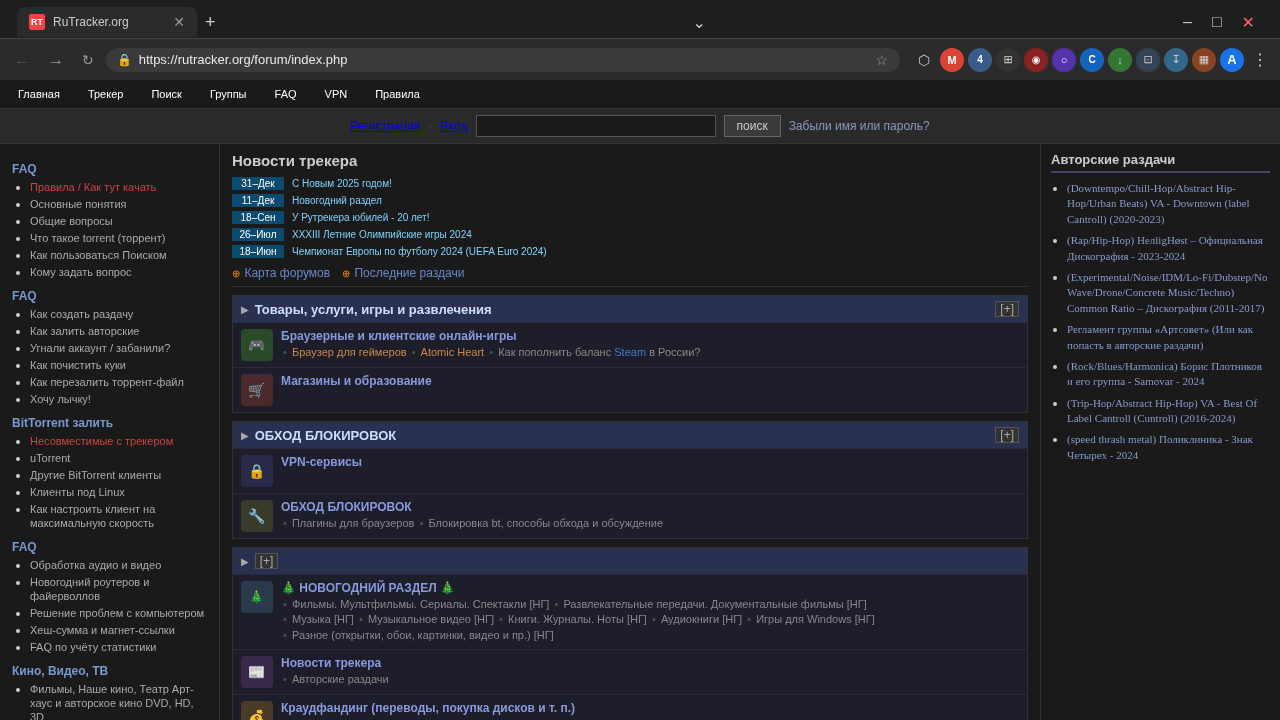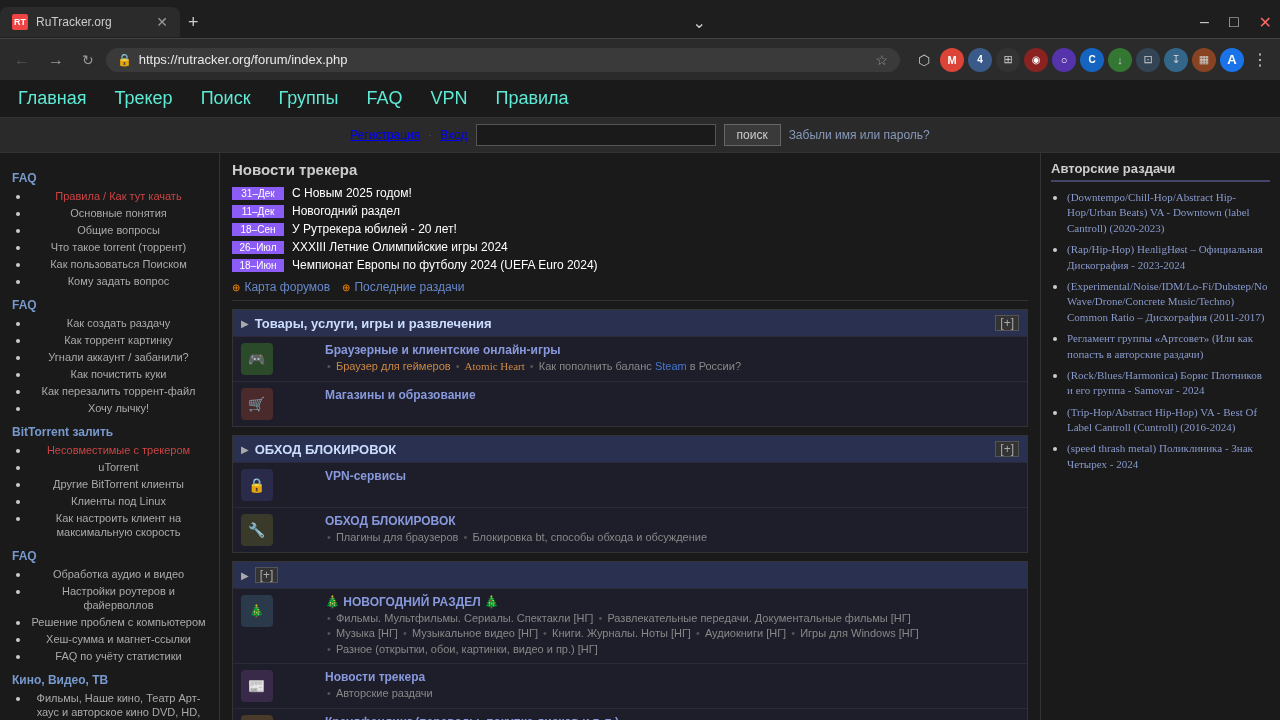--- a/index.html
+++ b/index.html
@@ -1,20 +1,20 @@
 <!DOCTYPE html>
 <html><head>
   <meta charset="utf-8">
   <style>
     * { margin: 0; padding: 0; box-sizing: border-box; }
     body { font-family: Arial, sans-serif; font-size: 12px; background: #1a1a2e; color: #ccc; }
 
     
     .browser-chrome { background: #2b2b2b; }
-    .tab-bar { display: flex; align-items: center; padding: 6px 0 0; background: #1e1e1e; height: 38px; }
+    .tab-bar { display: flex; align-items: center; padding: 6px 17px 0; background: #1e1e1e; height: 38px; }
     .tab { display: flex; align-items: center; background: #2b2b2b; color: #ccc; padding: 0 12px; height: 30px; border-radius: 8px 8px 0 0; font-size: 12px; gap: 8px; min-width: 180px; }
     .tab-favicon { width: 16px; height: 16px; background: #e44; border-radius: 2px; display: flex; align-items: center; justify-content: center; font-size: 10px; color: white; }
     .tab-close { margin-left: auto; cursor: pointer; color: #999; font-size: 14px; }
     .new-tab-btn { background: none; border: none; color: #ccc; font-size: 18px; cursor: pointer; padding: 0 8px; }
     .tab-controls { margin-left: auto; display: flex; gap: 4px; }
     .tab-ctrl-btn { background: none; border: none; color: #ccc; font-size: 16px; cursor: pointer; padding: 2px 8px; }
 
     .address-bar { background: #2b2b2b; display: flex; align-items: center; padding: 4px 8px; gap: 6px; height: 42px; border-top: 1px solid #444; }
     .nav-btn { background: none; border: none; color: #999; font-size: 16px; cursor: pointer; padding: 2px 6px; }
     .nav-btn.disabled { color: #555; }
@@ -24,47 +24,47 @@
     .url-text { flex: 1; color: #e8e8e8; font-size: 13px; background: none; border: none; outline: none; }
     .bookmark-icon { color: #999; font-size: 14px; cursor: pointer; }
     .browser-actions { display: flex; align-items: center; gap: 4px; margin-left: 6px; }
     .action-icon { width: 24px; height: 24px; border-radius: 50%; display: flex; align-items: center; justify-content: center; cursor: pointer; font-size: 12px; color: #ccc; }
     .action-icon.colored-m { background: #db4437; color: white; font-size: 11px; font-weight: bold; }
     .action-icon.colored-4 { background: #4285f4; color: white; font-size: 10px; font-weight: bold; }
     .win-btn { background: none; border: none; color: #ccc; font-size: 16px; cursor: pointer; padding: 2px 8px; }
 
     
     .site-nav { background: #1a1a1a; border-bottom: 1px solid #333; padding: 4px 12px; display: flex; gap: 16px; align-items: center; }
-    .site-nav a { color: #5eead4; text-decoration: none; font-size: 18px; padding: 4px 6px; }
+    .site-nav a { color: #ffffff; text-decoration: none; font-size: 11px; padding: 4px 6px; }
 
     
     .search-bar { background: #2a2a2a; padding: 6px 12px; display: flex; align-items: center; justify-content: center; gap: 8px; border-bottom: 1px solid #333; }
     .search-bar span { color: #aaa; font-size: 12px; }
     .search-bar .sep { color: #555; }
     .search-input { padding: 3px 8px; background: #1a1a1a; border: 1px solid #555; color: #ccc; font-size: 12px; width: 240px; outline: none; }
     .search-btn { padding: 3px 12px; background: #3a3a3a; border: 1px solid #666; color: #ccc; cursor: pointer; font-size: 12px; }
     .forgot-link { color: #8899bb; font-size: 12px; text-decoration: none; }
 
     
     .main-container { display: flex; background: #1a1a1a; min-height: calc(720px - 160px); }
 
     
     .sidebar { width: 220px; min-width: 220px; background: #1a1a1a; padding: 8px 12px; border-right: 1px solid #333; overflow-y: auto; }
     .sidebar-section-title { color: #7799cc; font-size: 12px; font-weight: bold; margin: 10px 0 4px; }
-    .sidebar ul { list-style: disc; padding-left: 18px; text-align: center; }
+    .sidebar ul { list-style: disc; padding-left: 18px; }
     .sidebar ul li { margin: 3px 0; }
     .sidebar ul li a { color: #aaa; text-decoration: none; font-size: 11px; }
     .sidebar ul li a.red-link { color: #cc4444; }
 
     
     .content { flex: 1; padding: 8px 12px; overflow-y: auto; }
     .news-section h2 { color: #cccccc; font-size: 15px; margin-bottom: 8px; }
     .news-item { display: flex; gap: 8px; margin-bottom: 4px; align-items: baseline; }
-    .news-date { background: #8b5cf6; color: #fff; font-size: 10px; padding: 1px 4px; white-space: nowrap; min-width: 52px; text-align: center; }
-    .news-text { color: #ffffff; font-size: 12px; text-align: center; }
+    .news-date { background: #0c4a6e; color: #fff; font-size: 10px; padding: 1px 4px; white-space: nowrap; min-width: 52px; text-align: center; }
+    .news-text { color: #7dd3fc; font-size: 10px; text-align: center; }
 
     
     .forum-links { display: flex; gap: 12px; margin: 8px 0; border-bottom: 1px solid #333; padding-bottom: 6px; }
     .forum-links a { color: #6688cc; font-size: 12px; text-decoration: none; display: flex; align-items: center; gap: 4px; }
     .rss-icon { color: #ff8800; font-size: 10px; }
 
     
     .category-block { border: 1px solid #333; margin-bottom: 8px; background: #1e1e2a; }
     .category-header { display: flex; align-items: center; background: #2a3050; padding: 5px 8px; cursor: pointer; gap: 6px; }
     .category-header .triangle { color: #aaa; font-size: 10px; }
@@ -74,21 +74,21 @@
     .subcategory { display: flex; align-items: flex-start; padding: 6px 8px; border-top: 1px solid #2a2a3a; gap: 8px; }
     .subcategory-icon { width: 32px; height: 32px; background: #333; border-radius: 4px; display: flex; align-items: center; justify-content: center; flex-shrink: 0; font-size: 14px; }
     .subcategory-icon.games { background: #2a4a2a; color: #4c4; }
     .subcategory-icon.shop { background: #4a2a2a; color: #c44; }
     .subcategory-icon.vpn { background: #2a2a4a; color: #44c; }
     .subcategory-icon.block { background: #3a3a2a; color: #cc4; }
     .subcategory-icon.news { background: #2a3a4a; color: #4ac; }
     .subcategory-icon.news2 { background: #3a2a4a; color: #c4a; }
     .subcategory-icon.crowd { background: #4a3a2a; color: #ca4; }
 
-    .subcategory-content { flex: 1; margin-left: 44px; }
+    .subcategory-content { flex: 1; }
     .subcategory-title { color: #ccddff; font-size: 12px; font-weight: bold; margin-bottom: 2px; }
     .subcategory-title a { color: #8899dd; text-decoration: none; }
     .subcategory-desc { color: #888; font-size: 11px; line-height: 1.4; }
     .subcategory-desc a { color: #7788cc; text-decoration: none; }
     .subcategory-desc a.orange { color: #cc8844; }
     .subcategory-desc a.blue { color: #4477cc; }
     .dot-sep { color: #555; margin: 0 2px; }
 
     
     .right-sidebar { width: 240px; min-width: 240px; background: #1a1a1a; padding: 8px 10px; border-left: 1px solid #333; }
@@ -177,40 +177,40 @@
       <li><a href="#">Основные понятия</a></li>
       <li><a href="#">Общие вопросы</a></li>
       <li><a href="#">Что такое torrent (торрент)</a></li>
       <li><a href="#">Как пользоваться Поиском</a></li>
       <li><a href="#">Кому задать вопрос</a></li>
     </ul>
 
     <div class="sidebar-section-title">FAQ</div>
     <ul>
       <li><a href="#">Как создать раздачу</a></li>
-      <li><a href="#">Как торрент картинку</a></li>
+      <li><a href="#">Как залить авторские</a></li>
       <li><a href="#">Угнали аккаунт / забанили?</a></li>
       <li><a href="#">Как почистить куки</a></li>
       <li><a href="#">Как перезалить торрент-файл</a></li>
       <li><a href="#">Хочу лычку!</a></li>
     </ul>
 
     <div class="sidebar-section-title">BitTorrent залить</div>
     <ul>
       <li><a href="#" class="red-link">Несовместимые с трекером</a></li>
       <li><a href="#">uTorrent</a></li>
       <li><a href="#">Другие BitTorrent клиенты</a></li>
       <li><a href="#">Клиенты под Linux</a></li>
       <li><a href="#">Как настроить клиент на максимальную скорость</a></li>
     </ul>
 
     <div class="sidebar-section-title">FAQ</div>
     <ul>
       <li><a href="#">Обработка аудио и видео</a></li>
-      <li><a href="#">Настройки роутеров и файерволлов</a></li>
+      <li><a href="#">Новогодний роутеров и файерволлов</a></li>
       <li><a href="#">Решение проблем с компьютером</a></li>
       <li><a href="#">Хеш-сумма и магнет-ссылки</a></li>
       <li><a href="#">FAQ по учёту статистики</a></li>
     </ul>
 
     <div class="sidebar-section-title">Кино, Видео, ТВ</div>
     <ul>
       <li><a href="#">Фильмы, Наше кино, Театр Арт-хаус и авторское кино DVD, HD, 3D</a></li>
     </ul>
   </div>
@@ -261,21 +261,21 @@
       <div class="subcategory">
         <div class="subcategory-icon games">🎮</div>
         <div class="subcategory-content">
           <div class="subcategory-title">
             <a href="#">Браузерные и клиентские онлайн-игры</a>
           </div>
           <div class="subcategory-desc">
             <span class="dot-sep">•</span>
             <a href="#" class="orange">Браузер для геймеров</a>
             <span class="dot-sep">•</span>
-            <a href="#" style="color:#cc8844;font-family:Liberation Serif, serif;">Atomic Heart</a>
+            <a href="#" style="color:#cc8844;">Atomic Heart</a>
             <span class="dot-sep">•</span>
             <span>Как пополнить баланс </span>
             <a href="#" class="blue">Steam</a>
             <span> в России?</span>
           </div>
         </div>
       </div>
       <div class="subcategory">
         <div class="subcategory-icon shop">🛒</div>
         <div class="subcategory-content">

